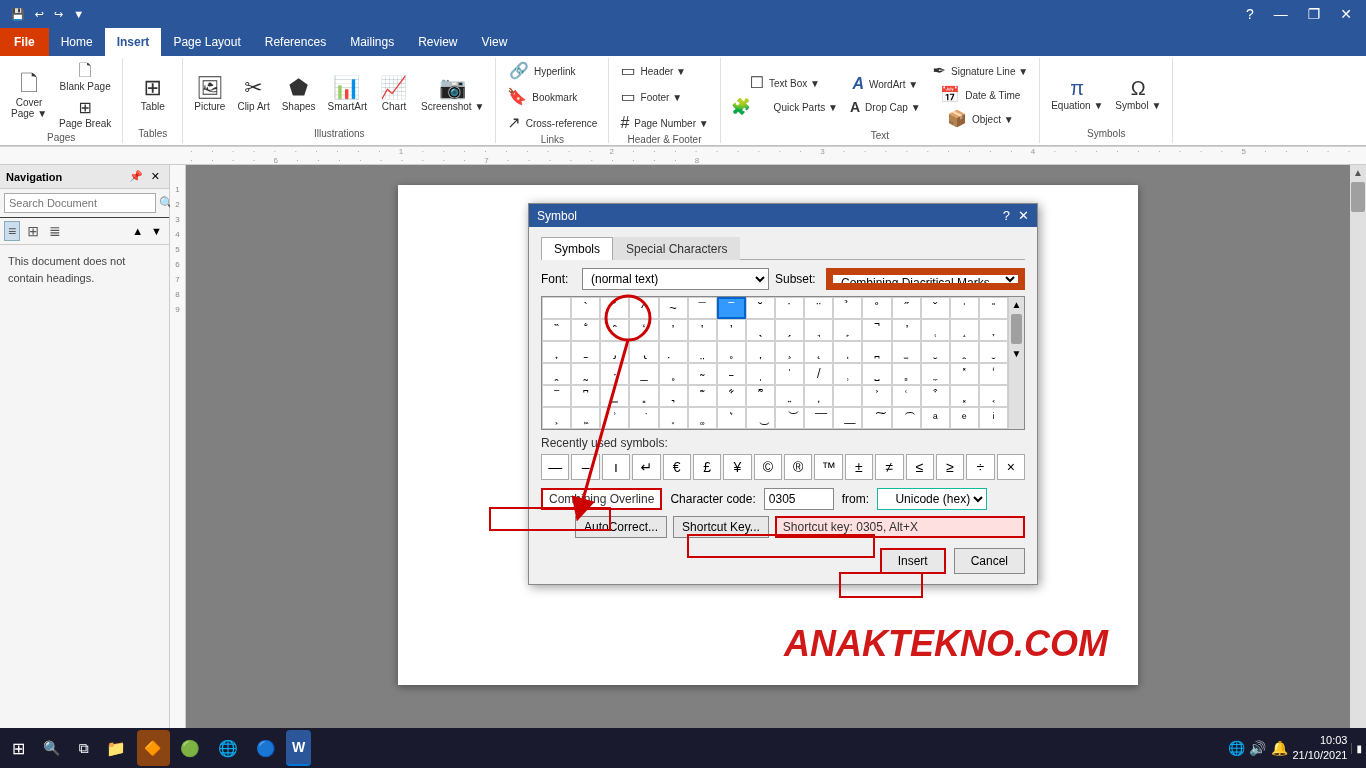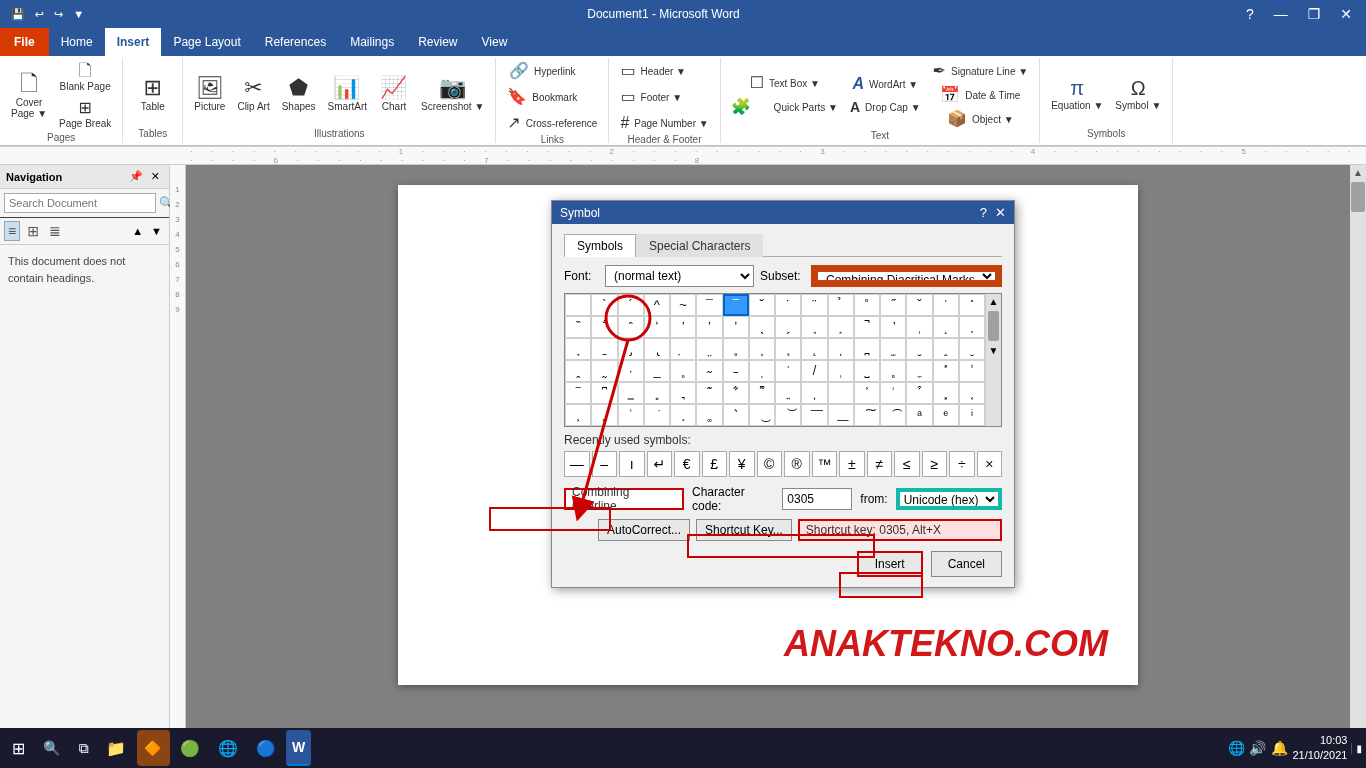--- a/index.html
+++ b/index.html
@@ -226,21 +226,21 @@
       display: flex;
       align-items: center;
       justify-content: center;
       pointer-events: none;
       z-index: 100;
     }
     .dialog {
       background: #f0f0f0;
       border: 1px solid #888;
       box-shadow: 2px 2px 10px rgba(0,0,0,0.4);
-      width: 464px;
+      width: 510px;
       pointer-events: all;
       font-size: 12px;
     }
     .dialog-titlebar {
       background: #2b579a;
       color: white;
       padding: 4px 8px;
       display: flex;
       align-items: center;
       justify-content: space-between;
@@ -359,23 +359,24 @@
       height: 22px;
       border: 1px solid #888;
       padding: 0 4px;
       font-size: 12px;
       background: white;
     }
     .from-label { font-size: 12px; }
     .from-select {
       width: 110px;
       height: 22px;
-      border: 4px solid #14b8a6;
-      background: white;
-      font-size: 12px;
+      border: 1px solid #14b8a6;
+      background: white;
+      font-size: 12px;
+      text-align: right;
     }
     .shortcut-row {
       display: flex;
       align-items: center;
       gap: 6px;
       margin-bottom: 10px;
       padding-left: 34px;
     }
     .shortcut-btn {
       height: 22px;
@@ -444,21 +445,20 @@
 
 <div class="title-bar">
   <div class="title-bar-left">
     <div class="quick-access">
       <span class="qa-btn">💾</span>
       <span class="qa-btn">↩</span>
       <span class="qa-btn">↪</span>
       <span class="qa-btn">▼</span>
     </div>
   </div>
-  <div class="title-bar-center">Document1 - Microsoft Word</div>
   <div class="title-bar-right">
     <span class="title-btn">?</span>
     <span class="title-btn">—</span>
     <span class="title-btn">❐</span>
     <span class="title-btn close">✕</span>
   </div>
 </div>
 
 <div class="ribbon">
   <div class="ribbon-tabs">

